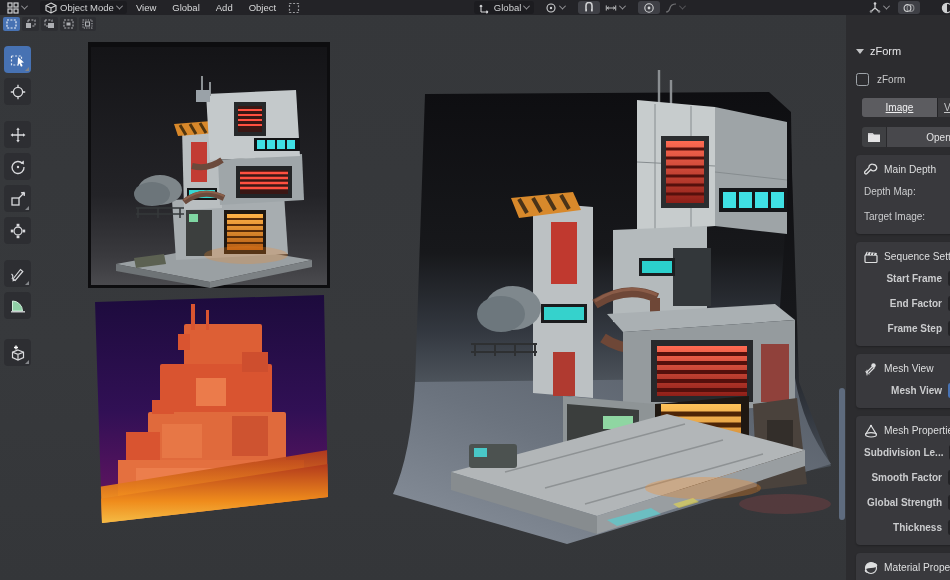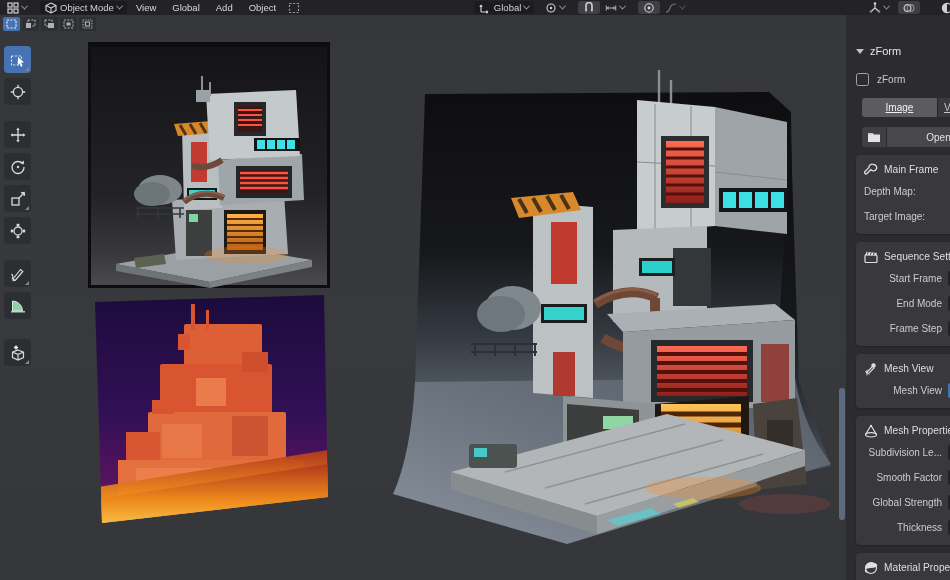--- a/index.html
+++ b/index.html
@@ -61,21 +61,21 @@
   .folder-btn { width:25px; background:#3f4043; display:flex; align-items:center; justify-content:center;
                 border-right:1px solid #29292c; }
   .open-btn { flex:1; background:#48484c; display:flex; align-items:center; justify-content:center;
               color:#e2e2e3; }
   .pbox { background:#39393d; border-radius:4px; margin:8px 8px 7px 0; padding:7px 0 7px 8px;
           box-shadow:0 1px 2px rgba(0,0,0,.25); width:136px; }
   .pbox-head { display:flex; align-items:center; gap:6px; height:15px; color:#dedfe0;
                font-size:10.2px; margin-bottom:3px; white-space:nowrap; }
   .prow { display:flex; align-items:center; height:21px; margin-top:4px; white-space:nowrap; }
   .prow .lbl-l { flex:0 0 auto; color:#cbccce; }
-  .prow .lbl-r { flex:0 0 84px; text-align:right; padding-right:6px; color:#cbccce; }
+  .prow .lbl-r { flex:0 0 84px; text-align:right; padding-right:6px; color:#cbccce;font-weight:bold; }
   .stub { flex:0 0 58px; height:15px; background:#232326; border-radius:2.5px; }
   .stub.blue { background:#4772b3; }
   .psec-icon { width:14px; height:14px; flex:0 0 14px; }
   .vscroll { position:absolute; left:839px; top:388px; width:6px; height:132px;
              border-radius:3px; background:#5e6b7e; z-index:21; }
 
   svg { display:block; }
 </style>
 </head>
 <body>
@@ -520,21 +520,21 @@
       <div class="open-btn">
         <span>Open</span>
       </div>
     </div>
 
     <div class="pbox">
       <div class="pbox-head">
         <svg class="psec-icon" viewBox="0 0 14 14">
           <path d="M9.5 1.5 a3.2 3.2 0 1 1 -2.6 5.1 L3 10.5 a1.4 1.4 0 0 1 -2 -2 L4.9 4.6 A3.2 3.2 0 0 1 9.5 1.5 Z" fill="none" stroke="#dedfe0" stroke-width="1.3"></path>
         </svg>
-        <span>Main Frame</span>
+        <span>Main Depth</span>
       </div>
       <div class="prow">
         <span class="lbl-l">Depth Map:</span>
       </div>
       <div class="prow">
         <span class="lbl-l">Target Image:</span>
       </div>
     </div>
 
     <div class="pbox">
@@ -544,21 +544,21 @@
           <path d="M1 5 L2.6 1.8 L13 3 L12 5.6 Z" fill="#dedfe0"></path>
           <path d="M4.2 2 L3.4 4.4 M7.2 2.4 L6.4 4.8 M10.2 2.7 L9.4 5.1" stroke="#39393d" stroke-width="1"></path>
         </svg>
         <span>Sequence Settings</span>
       </div>
       <div class="prow">
         <span class="lbl-r">Start Frame</span>
         <span class="stub"></span>
       </div>
       <div class="prow">
-        <span class="lbl-r">End Mode</span>
+        <span class="lbl-r">End Factor</span>
         <span class="stub"></span>
       </div>
       <div class="prow">
         <span class="lbl-r">Frame Step</span>
         <span class="stub"></span>
       </div>
     </div>
 
     <div class="pbox">
       <div class="pbox-head">

